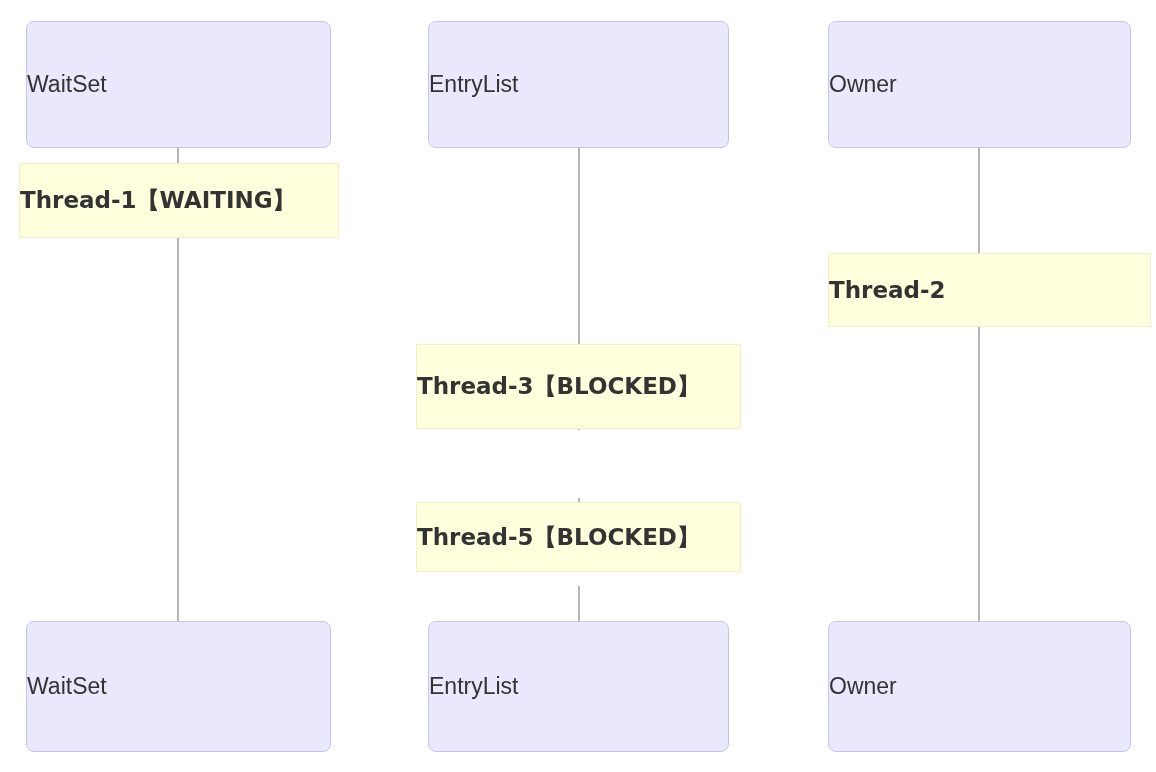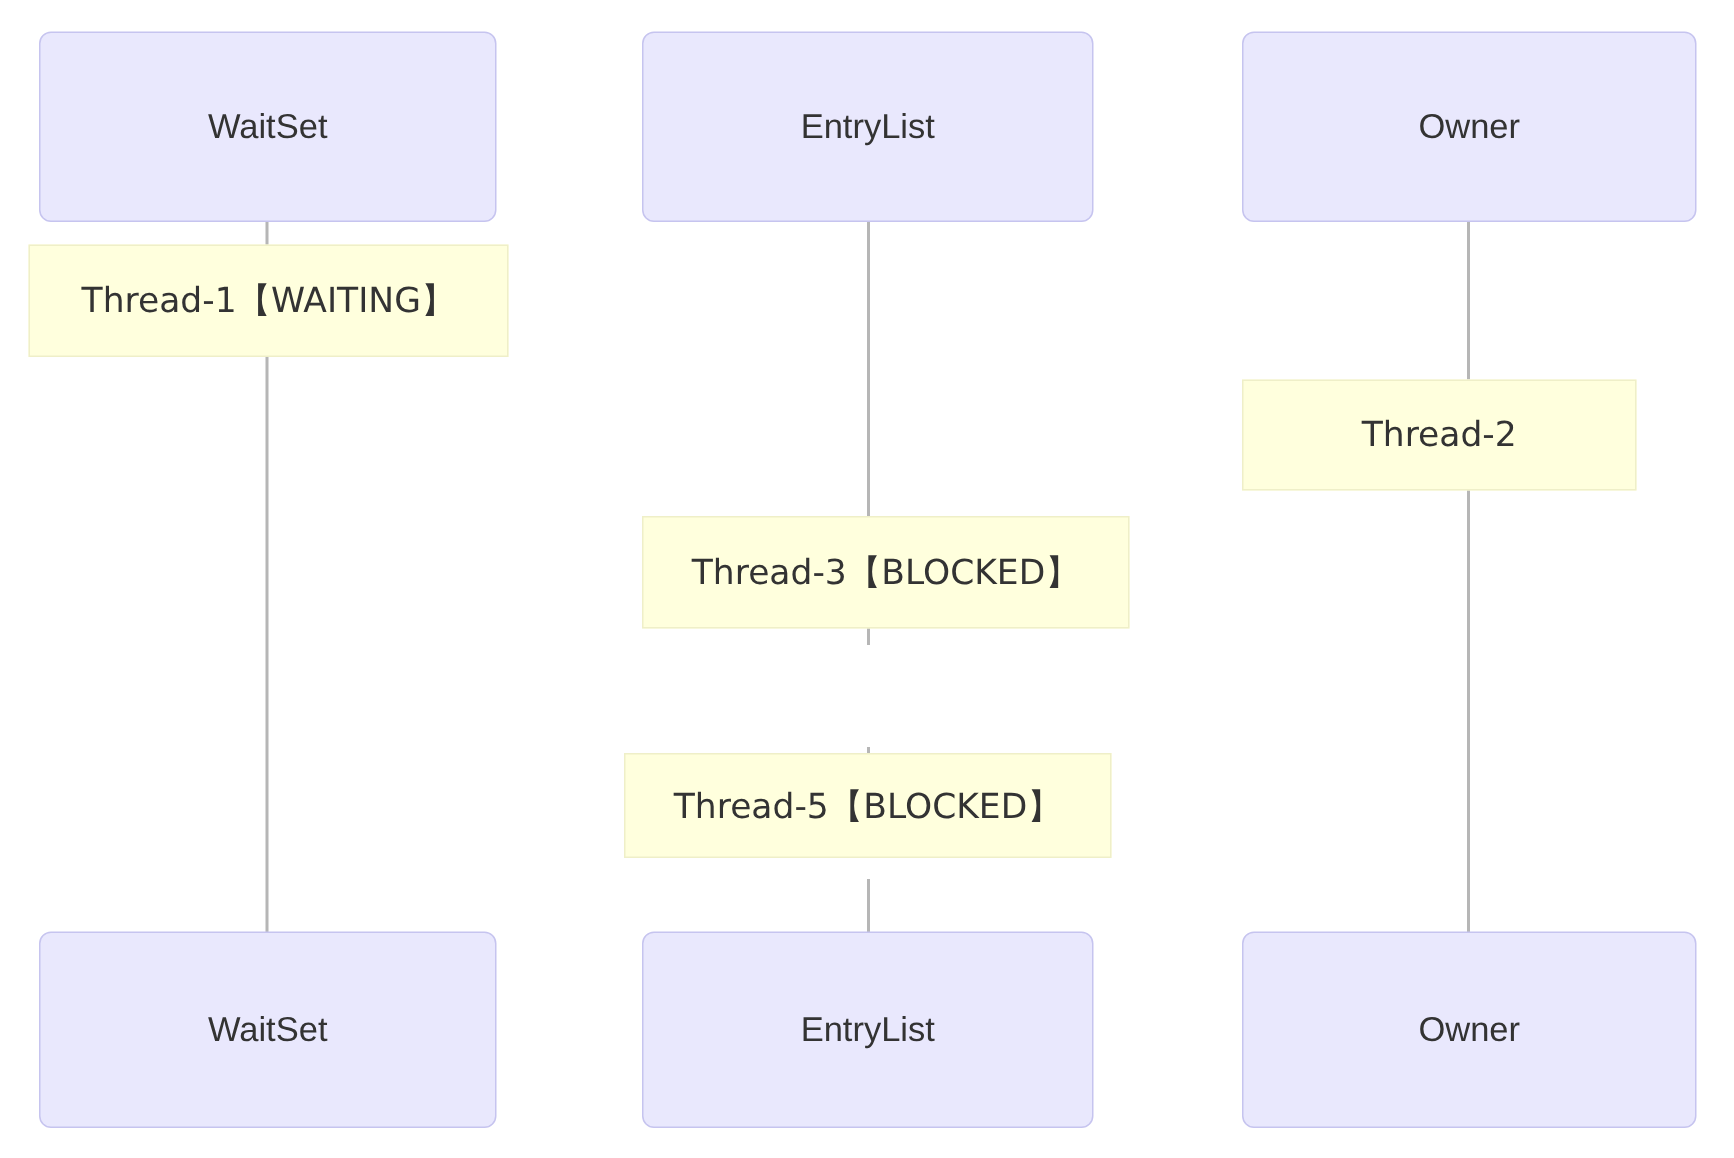--- a/index.html
+++ b/index.html
@@ -27,21 +27,20 @@
     background: #b6b6b6;
     z-index: 1;
   }
 
   
   .node {
     position: absolute;
     box-sizing: border-box;
     display: flex;
     align-items: center;
-    justify-content: center;
     z-index: 2;
   }
 
   .node-label {
     display: block;
     white-space: nowrap;
   }
 
   
   .node.group {
@@ -55,21 +54,21 @@
   }
 
   
   .node.thread {
     background: #ffffdd;
     border: 1px solid #efefc8;
     border-radius: 0px;
     color: #333333;
     font-size: 23px;
     font-family: "DejaVu Sans", "Liberation Sans", sans-serif;
-    font-weight: 400;
+    font-weight: 700;
   }
 </style>
 </head>
 <body>
 
 <div id="diagram">
 
   <div class="edge" style="left:177px; top:147px; height:17px;"></div>
   <div class="edge" style="left:177px; top:238px; height:384px;"></div>
 
@@ -87,41 +86,41 @@
 
   <div class="edge" style="left:578px; top:147px; height:198px;"></div>
   <div class="edge" style="left:578px; top:411px; height:19px;"></div>
   <div class="edge" style="left:578px; top:498px; height:19px;"></div>
   <div class="edge" style="left:578px; top:586px; height:36px;"></div>
 
   <div class="node group" style="left:428px; top:21px; width:301px; height:127px;">
     <span class="node-label">EntryList</span>
   </div>
 
-  <div class="node thread" style="left:428px; top:344px; width:325px; height:75px;">
+  <div class="node thread" style="left:416px; top:344px; width:325px; height:85px;">
     <span class="node-label">Thread-3【BLOCKED】</span>
   </div>
 
 
   <div class="node thread" style="left:416px; top:502px; width:325px; height:70px;">
     <span class="node-label">Thread-5【BLOCKED】</span>
   </div>
 
   <div class="node group" style="left:428px; top:621px; width:301px; height:131px;">
     <span class="node-label">EntryList</span>
   </div>
 
   <div class="edge" style="left:978px; top:147px; height:106px;"></div>
   <div class="edge" style="left:978px; top:326px; height:296px;"></div>
 
   <div class="node group" style="left:828px; top:21px; width:303px; height:127px;">
     <span class="node-label">Owner</span>
   </div>
 
-  <div class="node thread" style="left:828px; top:253px; width:263px; height:74px;">
+  <div class="node thread" style="left:828px; top:253px; width:323px; height:74px;">
     <span class="node-label">Thread-2</span>
   </div>
 
   <div class="node group" style="left:828px; top:621px; width:303px; height:131px;">
     <span class="node-label">Owner</span>
   </div>
 
 </div>
 
 </body></html>

